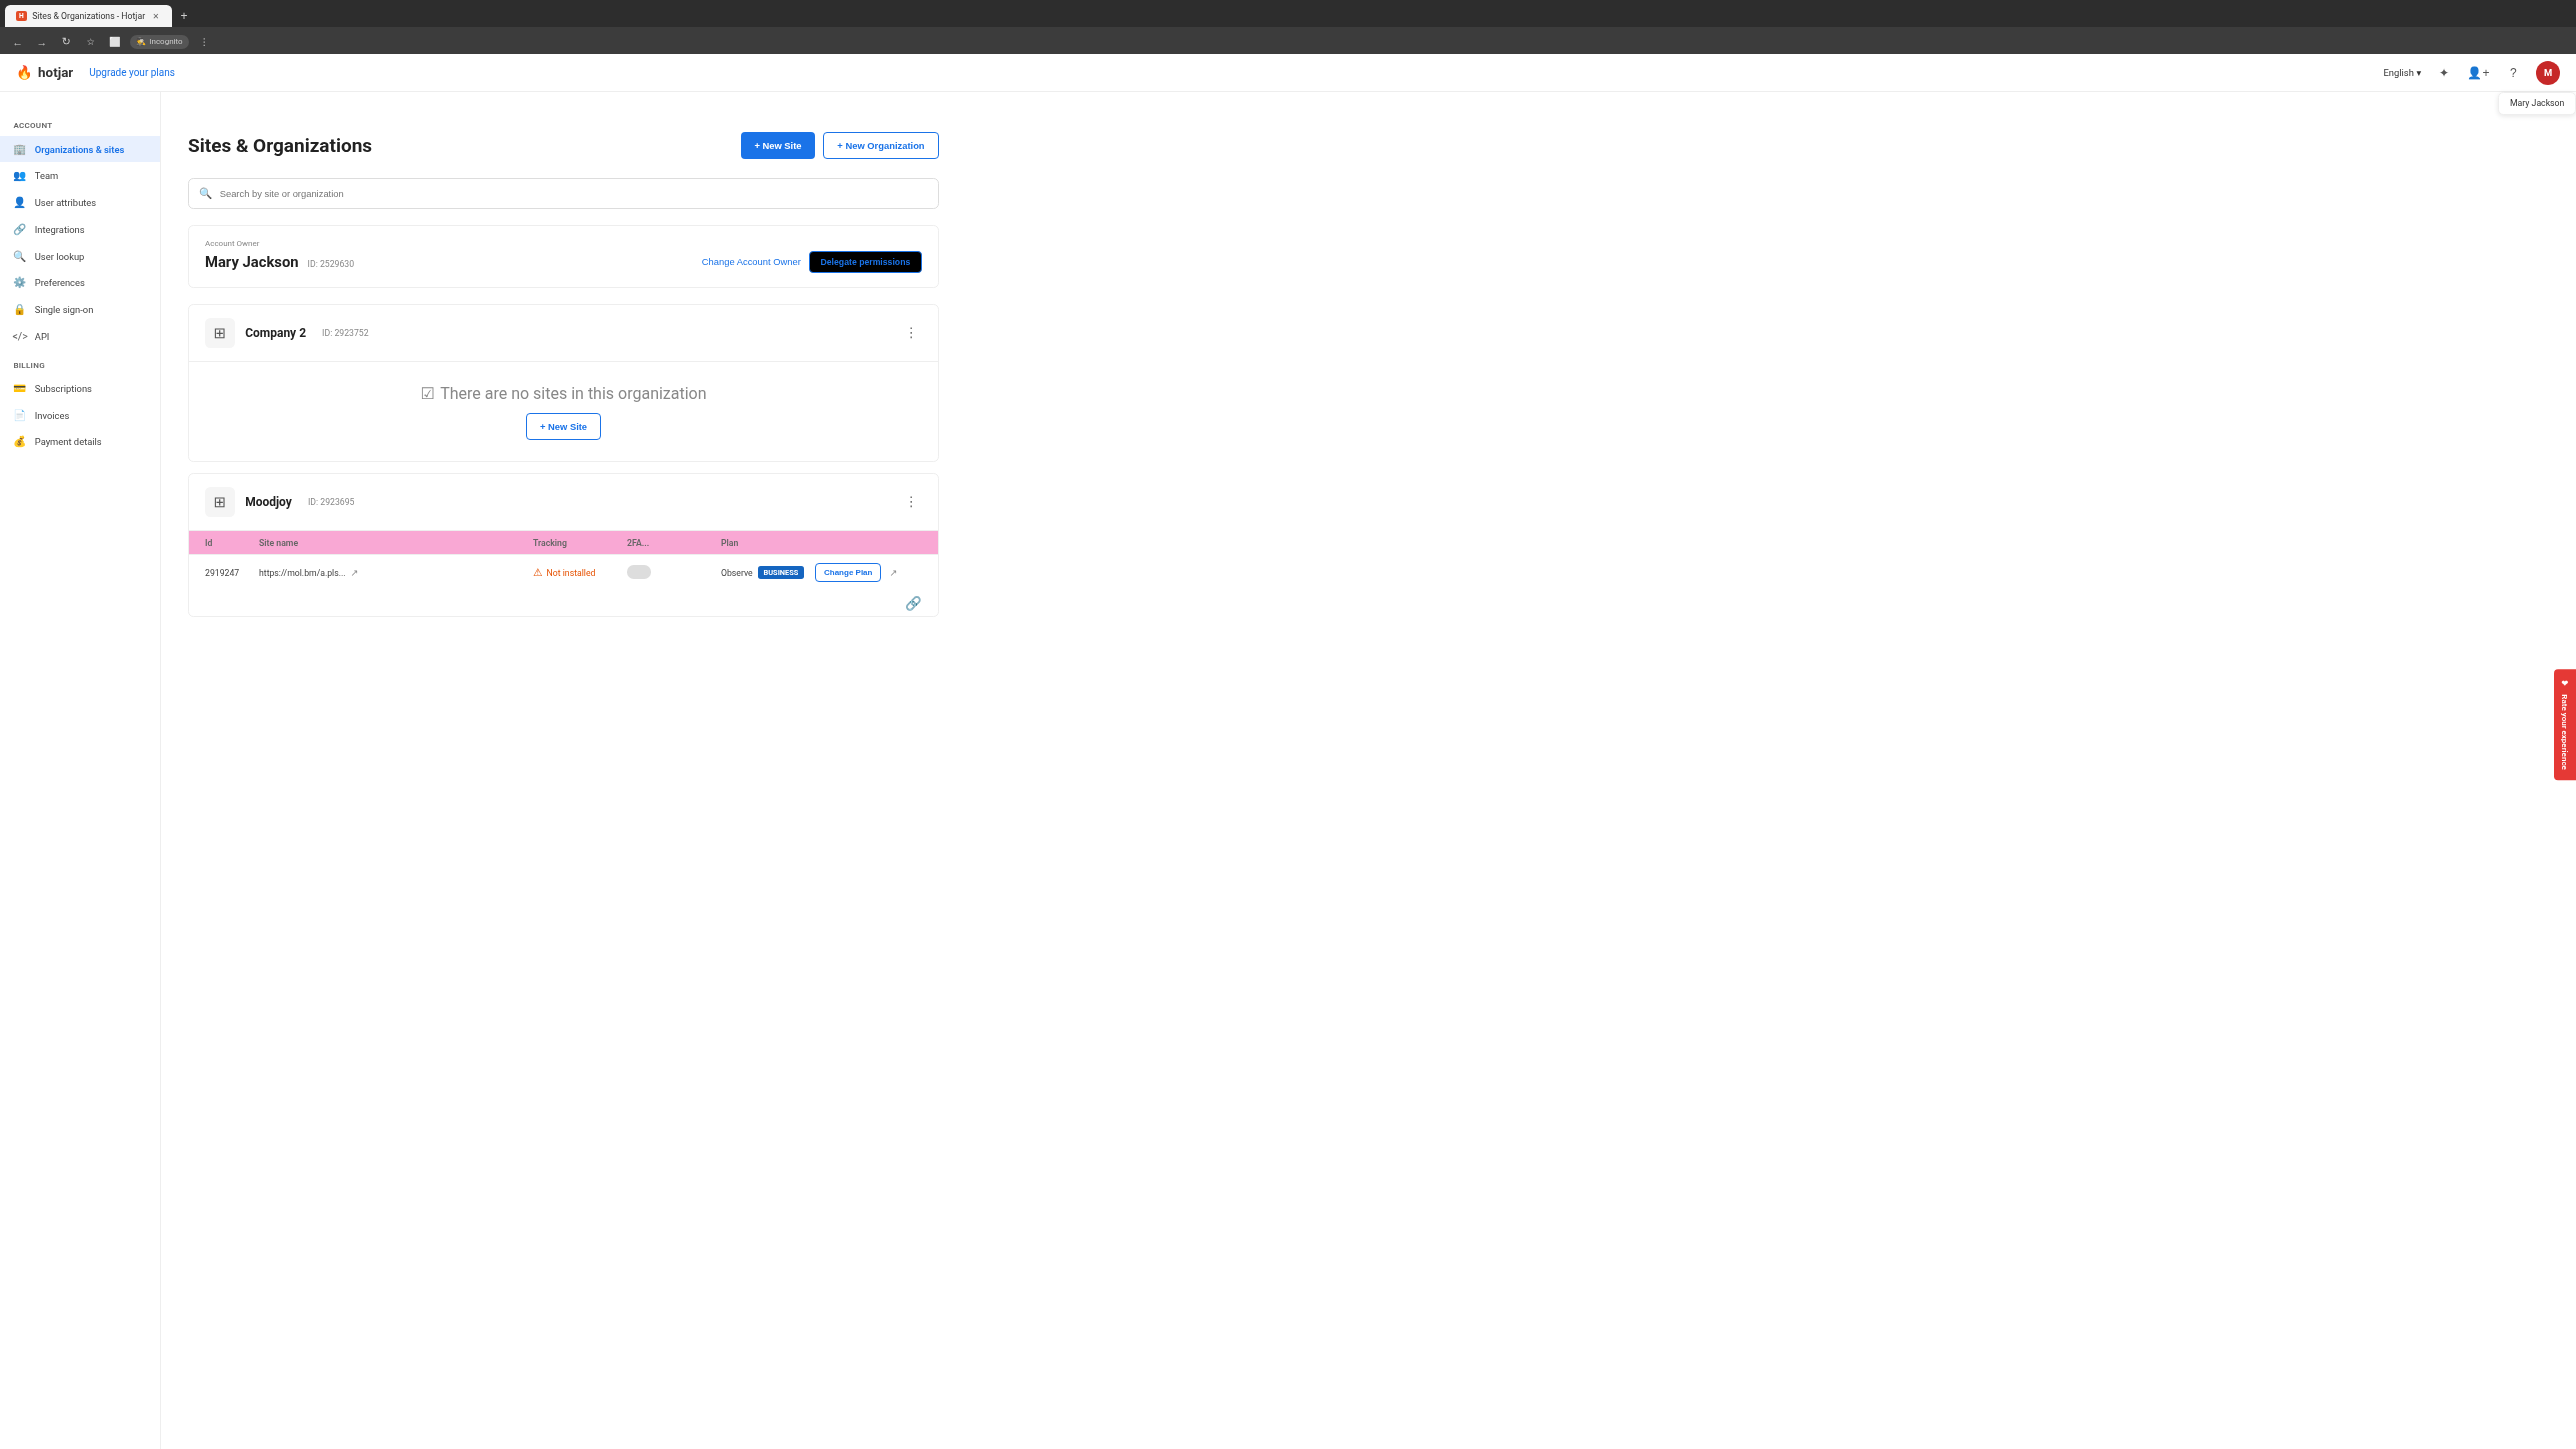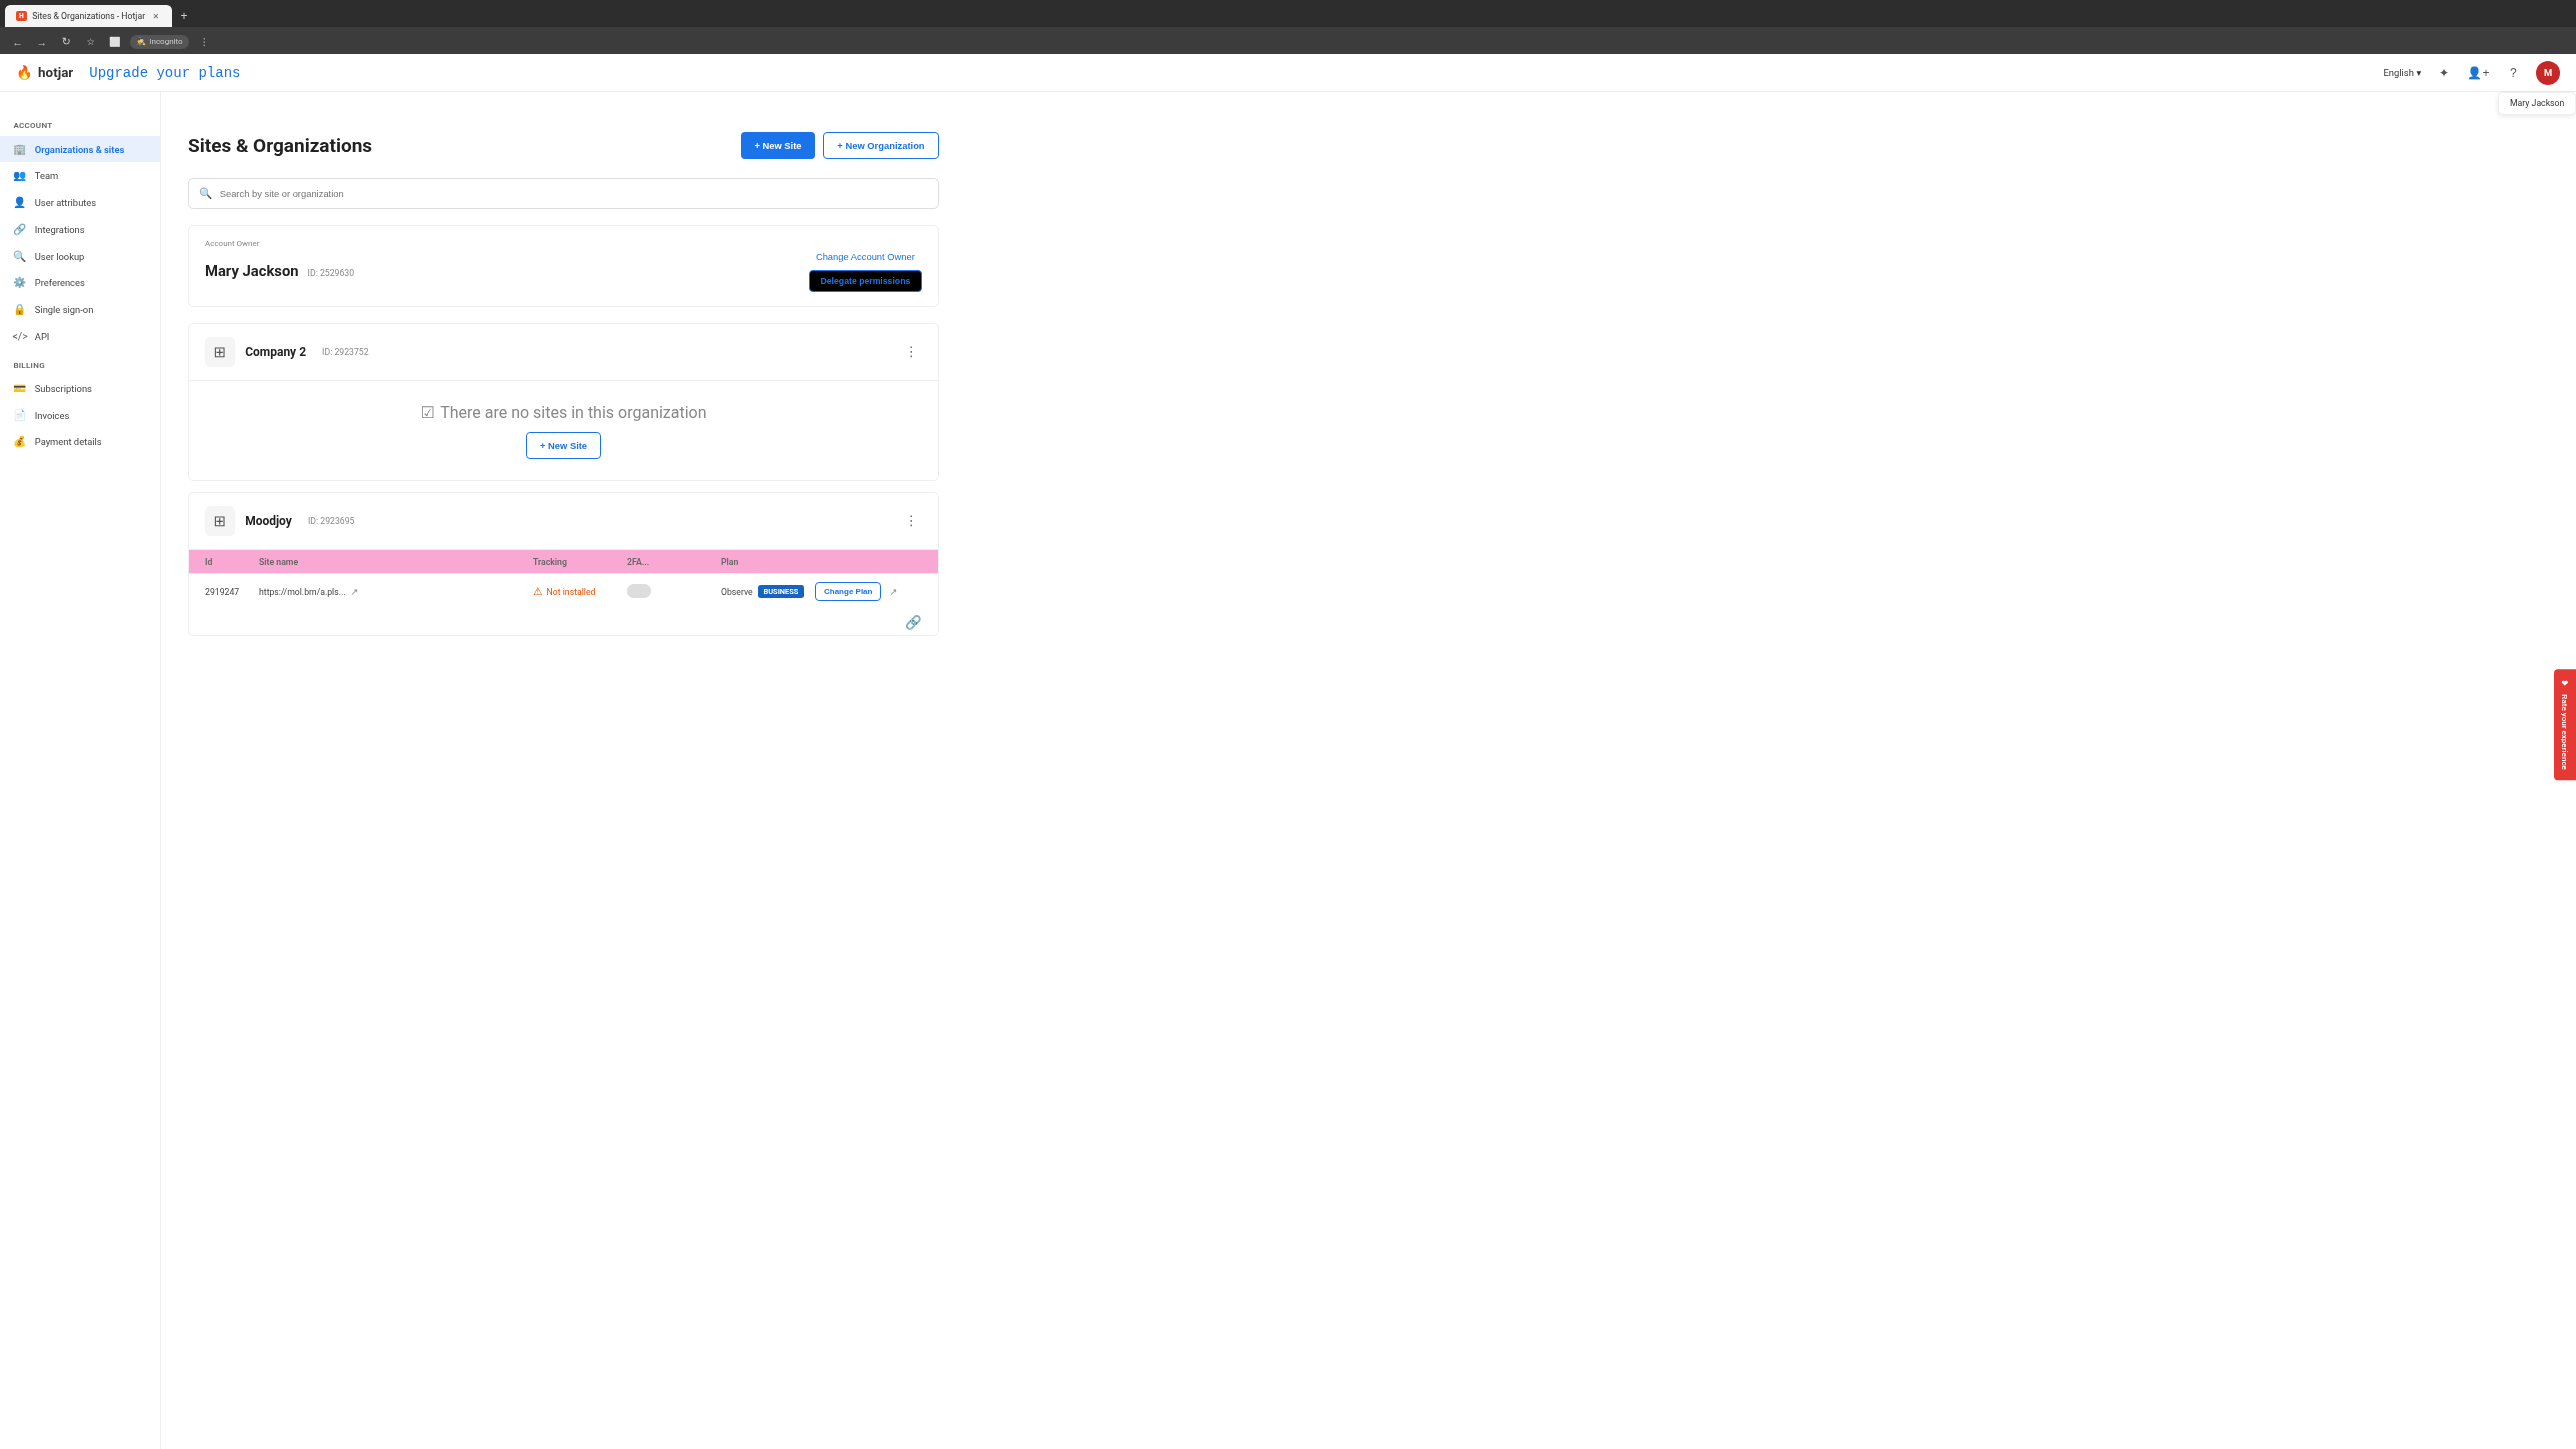--- a/index.html
+++ b/index.html
@@ -22,21 +22,21 @@
 
     
     .app { display: flex; height: calc(100vh - 54px); background: #fff; }
 
     
     .app-header { background: #fff; border-bottom: 0.7px solid #eee; padding: 0 16px; height: 38px; display: flex; align-items: center; justify-content: space-between; position: fixed; top: 54px; left: 0; right: 0; z-index: 100; }
     .app-header-left { display: flex; align-items: center; gap: 16px; }
     .logo { display: flex; align-items: center; gap: 5.4px; }
     .logo-icon { color: #ff3c00; font-size: 13.4px; font-weight: bold; }
     .logo-text { font-size: 13.4px; font-weight: 700; color: #333; }
-    .upgrade-link { color: #1a73e8; font-size: 14px; text-decoration: none; font-family: Liberation Mono, monospace; }
+    .upgrade-link { color: #1a73e8; font-size: 10px; text-decoration: none; }
     .app-header-right { display: flex; align-items: center; gap: 10.7px; }
     .lang-selector { display: flex; align-items: center; gap: 2.7px; font-size: 9.4px; color: #333; cursor: pointer; }
     .header-icon-btn { width: 24px; height: 24px; border-radius: 50%; display: flex; align-items: center; justify-content: center; cursor: pointer; font-size: 12px; color: #555; border: none; background: transparent; }
     .avatar { width: 24px; height: 24px; border-radius: 50%; background: #c62828; display: flex; align-items: center; justify-content: center; color: white; font-weight: bold; font-size: 9.4px; cursor: pointer; }
     .mary-tooltip { background: #fff; border: 0.7px solid #eee; border-radius: 5.4px; padding: 5.4px 10.7px; font-size: 8.7px; color: #333; position: absolute; top: 38px; right: 0; box-shadow: 0 1.3px 5.4px rgba(0,0,0,0.1); }
 
     
     .sidebar { width: 161px; background: #fff; border-right: 0.7px solid #eee; padding-top: 54px; overflow-y: auto; flex-shrink: 0; }
     .sidebar-section-label { padding: 10.7px 13.4px 5.4px; font-size: 8px; font-weight: 600; color: #666; text-transform: uppercase; letter-spacing: 0.3px; }
     .sidebar-item { display: flex; align-items: center; gap: 8px; padding: 6.7px 13.4px; cursor: pointer; border-radius: 0; color: #444; font-size: 9.4px; transition: background 0.15s; }
@@ -57,21 +57,21 @@
     .search-bar { background: white; border: 0.7px solid #ddd; border-radius: 5.4px; padding: 8px 10.7px; display: flex; align-items: center; gap: 6.7px; margin-bottom: 16px; }
     .search-icon { color: #999; font-size: 10.7px; }
     .search-input { border: none; outline: none; font-size: 9.4px; color: #333; width: 100%; background: transparent; }
 
     
     .owner-card { background: white; border: 0.7px solid #eee; border-radius: 5.4px; padding: 13.4px 16px; margin-bottom: 16px; }
     .owner-label { font-size: 8px; color: #888; margin-bottom: 2.7px; }
     .owner-name-row { display: flex; align-items: center; justify-content: space-between; }
     .owner-name { font-size: 14.8px; font-weight: 700; color: #222; }
     .owner-id { font-size: 8.7px; color: #888; margin-left: 6.7px; }
-    .owner-actions { display: flex; align-items: center; gap: 8px; flex-direction: column; }
+    .owner-actions { display: flex; align-items: center; gap: 8px; }
     .change-owner-link { color: #1a73e8; font-size: 9.4px; cursor: pointer; background: none; border: none; }
     .delegate-btn { background: #000000; color: #1a73e8; border: 1px solid #1a73e8; border-radius: 4px; padding: 5.4px 10.7px; font-size: 8.7px; font-weight: 600; cursor: pointer; }
 
     
     .org-card { background: white; border: 0.7px solid #eee; border-radius: 5.4px; margin-bottom: 10.7px; overflow: hidden; }
     .org-card-header { display: flex; align-items: center; gap: 10.7px; padding: 13.4px 16px; }
     .org-icon { width: 29.5px; height: 29.5px; border-radius: 5.4px; background: #f5f5f5; display: flex; align-items: center; justify-content: center; font-size: 14.8px; color: #555; }
     .org-name { font-size: 12px; font-weight: 700; color: #222; }
     .org-id { font-size: 8.7px; color: #888; margin-left: 5.4px; }
     .org-menu-btn { margin-left: auto; width: 21.5px; height: 21.5px; border-radius: 50%; display: flex; align-items: center; justify-content: center; cursor: pointer; font-size: 13.4px; color: #666; border: none; background: transparent; }

